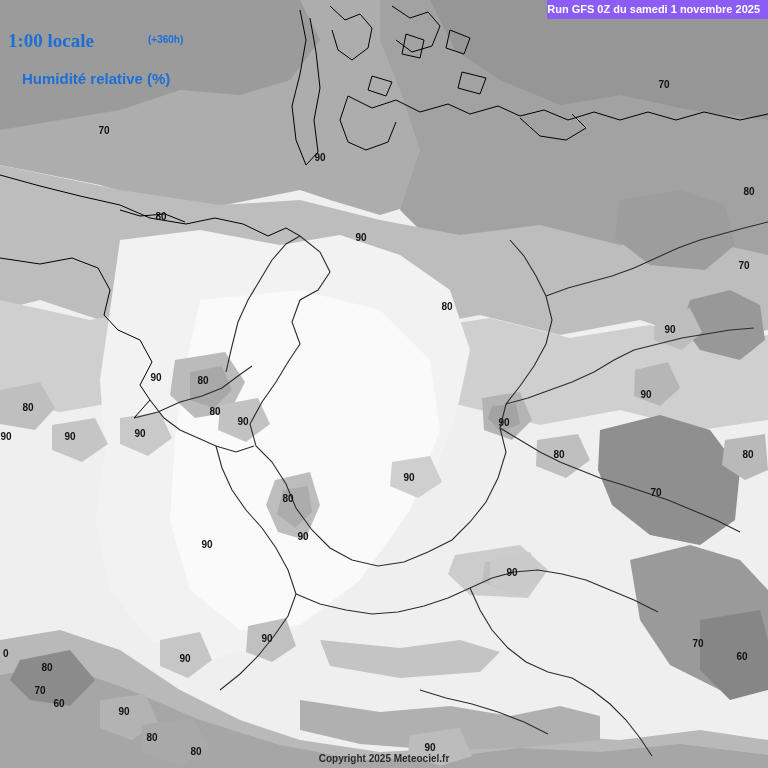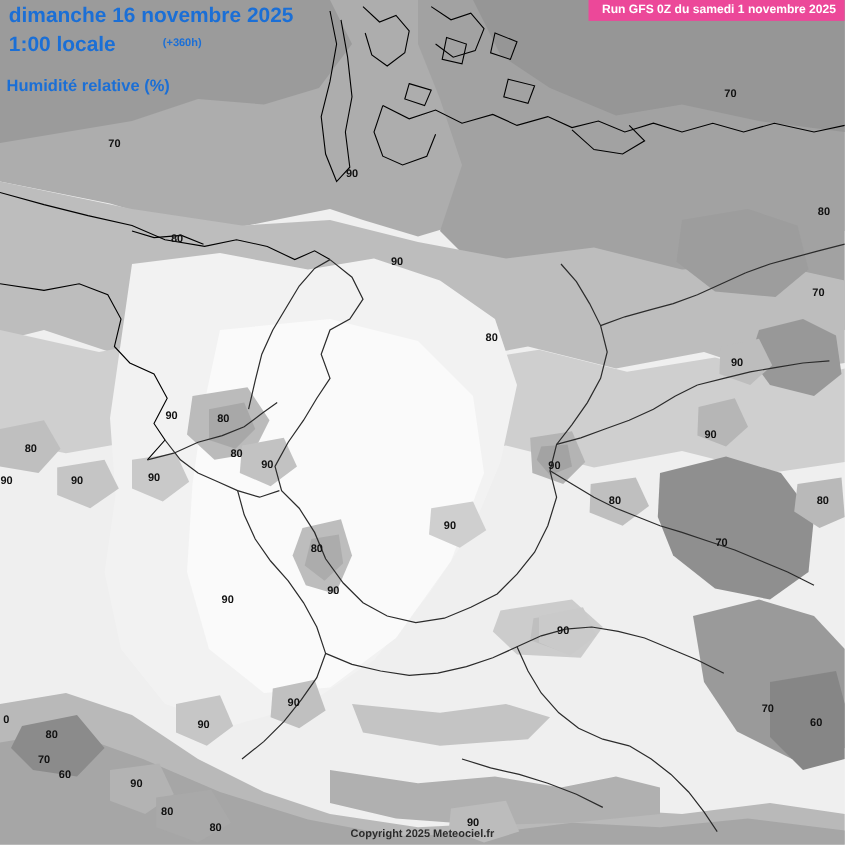--- a/index.html
+++ b/index.html
@@ -1,24 +1,24 @@
 <!DOCTYPE html>
 <html><head>
 <meta charset="utf-8">
 <style>
   html,body{margin:0;padding:0;background:#ffffff;}
   body{width:768px;height:768px;overflow:hidden;font-family:"Liberation Sans",sans-serif;}
   #map{position:relative;width:768px;height:768px;background:#f0f0f0;overflow:hidden;}
   #map svg{position:absolute;top:0;left:0;}
   .hdr-date{position:absolute;left:8px;top:4px;font-size:19px;font-weight:bold;color:#1b6fd6;white-space:nowrap;}
-  .hdr-time{position:absolute;left:8px;top:30px;font-size:19px;font-weight:bold;color:#1b6fd6;white-space:nowrap;}
+  .hdr-time{position:absolute;left:8px;top:30px;font-size:19px;font-weight:bold;color:#1b6fd6;white-space:nowrap;font-family:Liberation Serif, serif;}
   .hdr-ech{position:absolute;left:148px;top:34px;font-size:10px;font-weight:bold;color:#1b6fd6;white-space:nowrap;}
-  .hdr-param{position:absolute;left:6px;top:70px;font-size:15px;font-weight:bold;color:#1b6fd6;white-space:nowrap;}
-  .run-box{position:absolute;right:0;top:0;background:#ec4899;color:#ffffff;font-size:11px;font-weight:bold;
-           padding:3px 8px 4px 12px;white-space:nowrap;letter-spacing:0px;margin-left:12px;}
+  .hdr-param{position:absolute;left:22px;top:70px;font-size:15px;font-weight:bold;color:#1b6fd6;white-space:nowrap;}
+  .run-box{position:absolute;right:0;top:0;background:#8b5cf6;color:#ffffff;font-size:11px;font-weight:bold;
+           padding:3px 8px 4px 0;white-space:nowrap;letter-spacing:0px;margin-left:12px;}
   .copyright{position:absolute;left:50%;transform:translateX(-50%);bottom:4px;font-size:10px;font-weight:bold;color:#2b2b2b;white-space:nowrap;text-align:right;}
   .lbl{font-family:"Liberation Sans",sans-serif;font-size:10px;font-weight:bold;fill:#111111;}
 </style>
 </head>
 <body>
 
 <div id="map">
 
   <svg width="768" height="768" viewBox="0 0 768 768">
 
@@ -255,20 +255,19 @@
         </g>
       <g class="lbl">
           <text x="430" y="751" text-anchor="middle">90</text>
         </g>
       <g class="lbl">
           <text x="3" y="657" text-anchor="start">0</text>
         </g>
     </g>
   </svg>
 
-  <div class="hdr-date">dimanche 16 novembre 2025</div>
   <div class="hdr-time">1:00 locale</div>
   <div class="hdr-ech">(+360h)</div>
   <div class="hdr-param">Humidité relative (%)</div>
   <div class="run-box">Run GFS 0Z du samedi 1 novembre 2025</div>
   <div class="copyright">Copyright 2025 Meteociel.fr</div>
 
 </div>
 
 </body></html>

